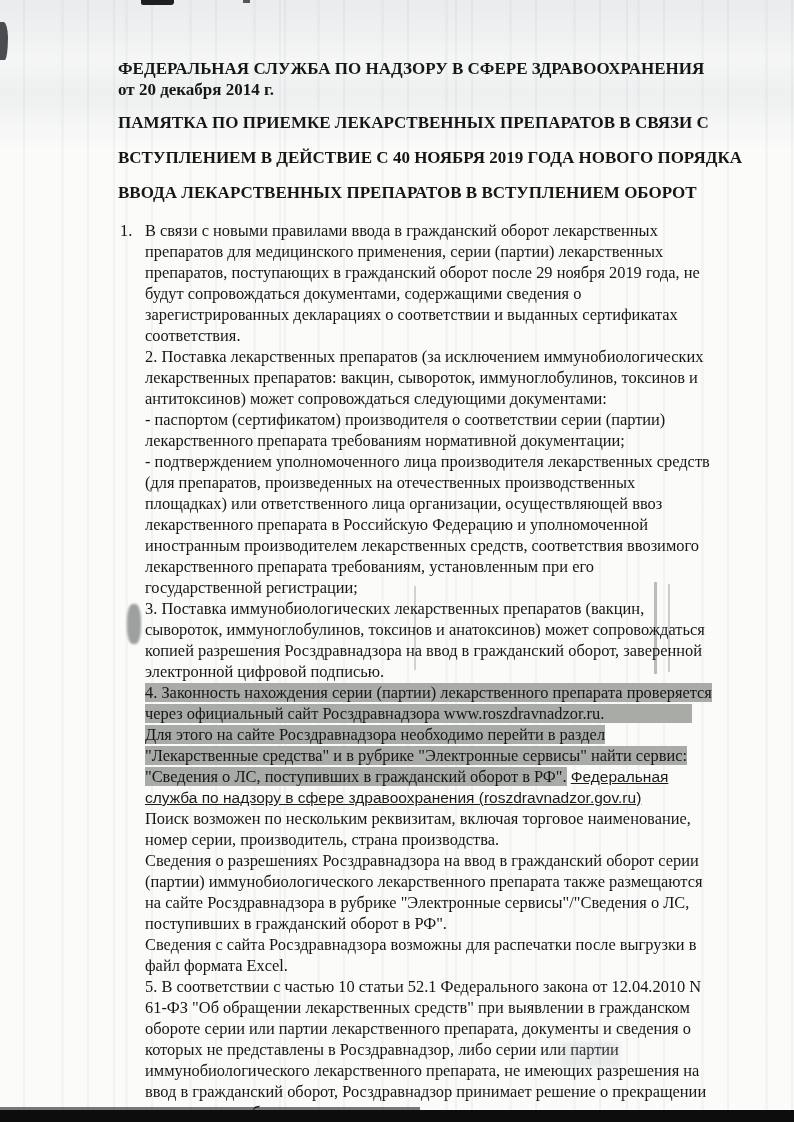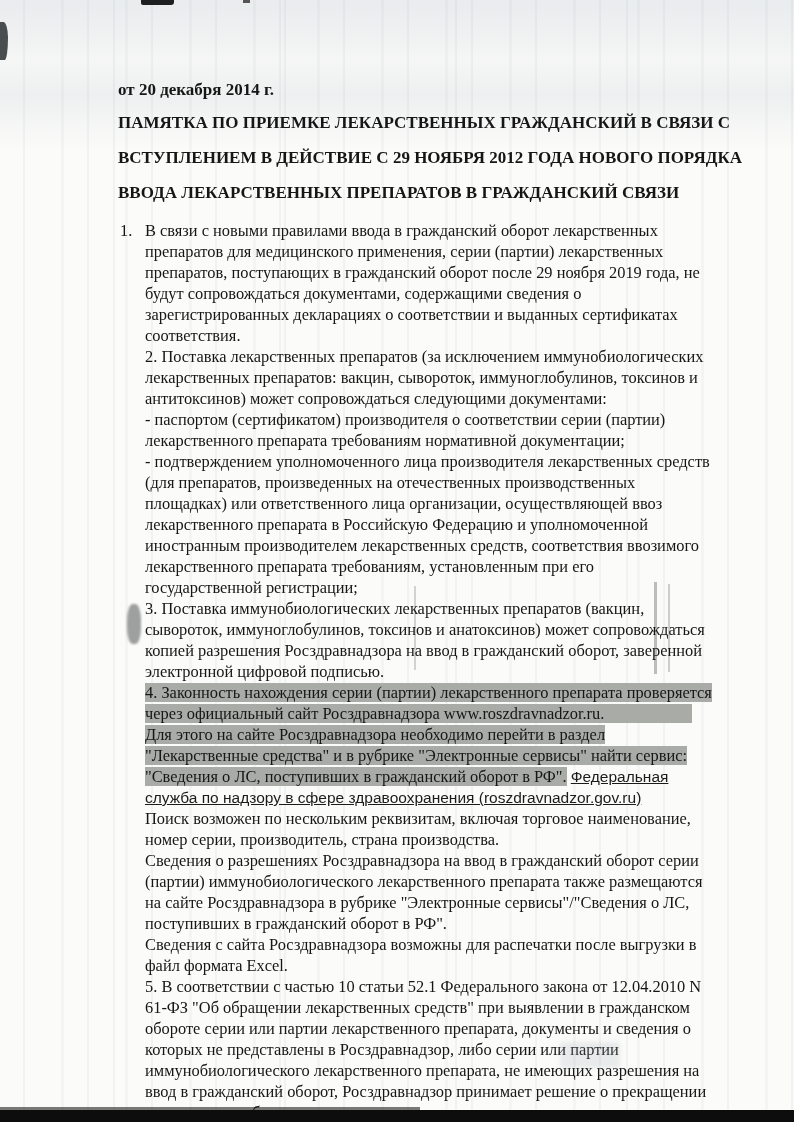--- a/index.html
+++ b/index.html
@@ -44,25 +44,26 @@
   #streak2{left:668px;top:584px;width:2px;height:88px;background:rgba(25,25,30,.2);}
   #streak3{left:414px;top:586px;width:2px;height:84px;background:rgba(25,25,30,.18);}
   #blob1{left:127px;top:604px;width:14px;height:40px;background:rgba(20,22,24,.40);filter:blur(1px);border-radius:40%;}
   #blob2{left:560px;top:1042px;width:60px;height:26px;background:rgba(150,160,170,.18);filter:blur(2px);}
 </style>
 </head>
 <body>
 
 <div id="page">
 
+  <div class="hdr" style="top:58px">ФЕДЕРАЛЬНАЯ СЛУЖБА ПО НАДЗОРУ В СФЕРЕ ЗДРАВООХРАНЕНИЯ</div>
   <div class="hdr" style="top:79px">от 20 декабря 2014 г.</div>
 
-  <div class="title-line" style="top:112px">ПАМЯТКА ПО ПРИЕМКЕ ЛЕКАРСТВЕННЫХ ГРАЖДАНСКИЙ В СВЯЗИ С</div>
-  <div class="title-line" style="top:147px">ВСТУПЛЕНИЕМ В ДЕЙСТВИЕ С 29 НОЯБРЯ 2012 ГОДА НОВОГО ПОРЯДКА</div>
-  <div class="title-line" style="top:182px">ВВОДА ЛЕКАРСТВЕННЫХ ПРЕПАРАТОВ В ГРАЖДАНСКИЙ СВЯЗИ</div>
+  <div class="title-line" style="top:112px">ПАМЯТКА ПО ПРИЕМКЕ ЛЕКАРСТВЕННЫХ ПРЕПАРАТОВ В СВЯЗИ С</div>
+  <div class="title-line" style="top:147px">ВСТУПЛЕНИЕМ В ДЕЙСТВИЕ С 40 НОЯБРЯ 2019 ГОДА НОВОГО ПОРЯДКА</div>
+  <div class="title-line" style="top:182px">ВВОДА ЛЕКАРСТВЕННЫХ ПРЕПАРАТОВ В ВСТУПЛЕНИЕМ ОБОРОТ</div>
 
   <div id="list-marker">1.</div>
 
   <div id="body-text"><span class="seg-plain">В связи с новыми правилами ввода в гражданский оборот лекарственных препаратов для медицинского применения, серии (партии) лекарственных препаратов, поступающих в гражданский оборот после 29 ноября 2019 года, не будут сопровождаться документами, содержащими сведения о зарегистрированных декларациях о соответствии и выданных сертификатах соответствия.</span><br><span class="seg-plain">2. Поставка лекарственных препаратов (за исключением иммунобиологических лекарственных препаратов: вакцин, сывороток, иммуноглобулинов, токсинов и антитоксинов) может сопровождаться следующими документами:</span><br><span class="seg-plain">- паспортом (сертификатом) производителя о соответствии серии (партии) лекарственного препарата требованиям нормативной документации;</span><br><span class="seg-plain">- подтверждением уполномоченного лица производителя лекарственных средств (для препаратов, произведенных на отечественных производственных площадках) или ответственного лица организации, осуществляющей ввоз лекарственного препарата в Российскую Федерацию и уполномоченной иностранным производителем лекарственных средств, соответствия ввозимого лекарственного препарата требованиям, установленным при его государственной регистрации;</span><br><span class="seg-plain">3. Поставка иммунобиологических лекарственных препаратов (вакцин, сывороток, иммуноглобулинов, токсинов и анатоксинов) может сопровождаться копией разрешения Росздравнадзора на ввод в гражданский оборот, заверенной электронной цифровой подписью.</span><br><span class="seg-highlight" style="background: rgb(169, 171, 167); padding-right: 88px;">4. Законность нахождения серии (партии) лекарственного препарата проверяется через официальный сайт Росздравнадзора www.roszdravnadzor.ru.</span><br><span class="seg-highlight" style="background: rgb(169, 171, 167);">Для этого на сайте Росздравнадзора необходимо перейти в раздел "Лекарственные средства" и в рубрике "Электронные сервисы" найти сервис: "Сведения о ЛС, поступивших в гражданский оборот в РФ".</span> <span class="seg-link" style="color: rgb(27, 27, 27);">Федеральная служба по надзору в сфере здравоохранения (roszdravnadzor.gov.ru)</span><br><span class="seg-plain">Поиск возможен по нескольким реквизитам, включая торговое наименование, номер серии, производитель, страна производства.</span><br><span class="seg-plain">Сведения о разрешениях Росздравнадзора на ввод в гражданский оборот серии (партии) иммунобиологического лекарственного препарата также размещаются на сайте Росздравнадзора в рубрике "Электронные сервисы"/"Сведения о ЛС, поступивших в гражданский оборот в РФ".</span><br><span class="seg-plain">Сведения с сайта Росздравнадзора возможны для распечатки после выгрузки в файл формата Excel.</span><br><span class="seg-plain">5. В соответствии с частью 10 статьи 52.1 Федерального закона от 12.04.2010 N 61-ФЗ "Об обращении лекарственных средств" при выявлении в гражданском обороте серии или партии лекарственного препарата, документы и сведения о которых не представлены в Росздравнадзор, либо серии или партии иммунобиологического лекарственного препарата, не имеющих разрешения на ввод в гражданский оборот, Росздравнадзор принимает решение о прекращении гражданского оборота таких серии или партии до представления указанных документов и сведений либо получения указанного разрешения.</span><br></div>
 
   <div class="artifact" id="corner-smudge"></div>
   <div class="artifact" id="top-tick"></div>
   <div class="artifact" id="top-tick2"></div>
   <div class="artifact streak" id="streak1"></div>
   <div class="artifact streak" id="streak2"></div>

